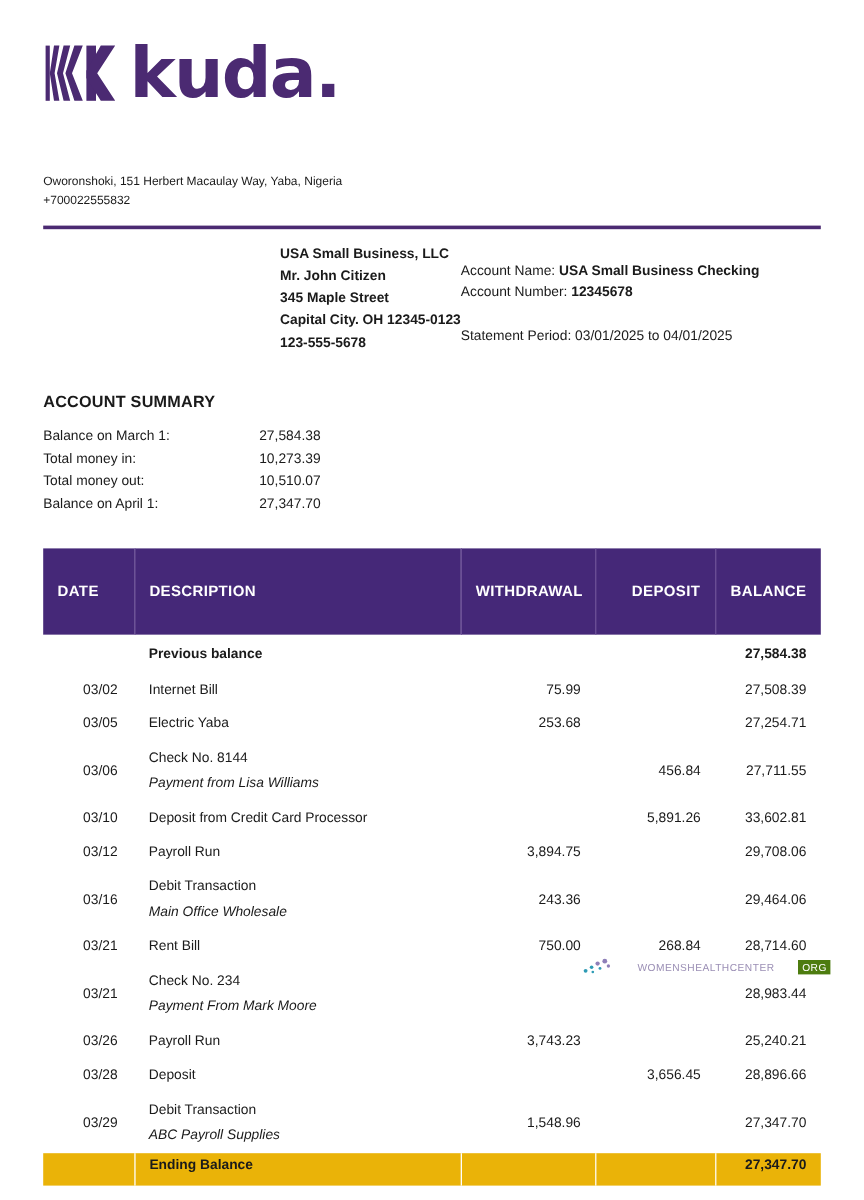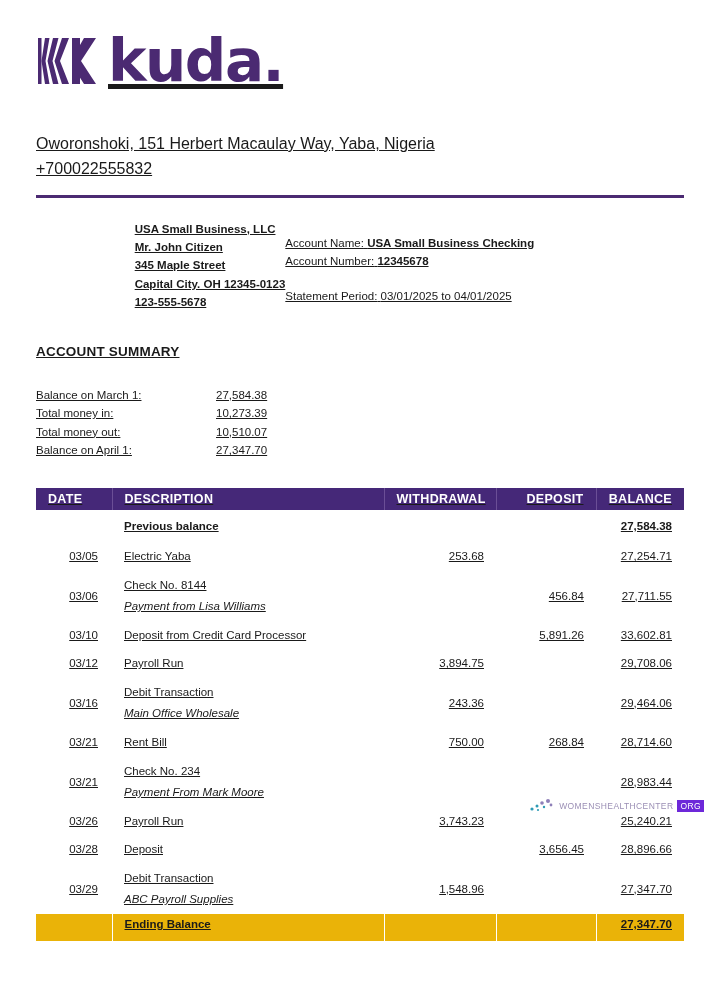--- a/index.html
+++ b/index.html
@@ -12,59 +12,58 @@
     color: #1a1a1a;
     position: relative;
     overflow: hidden;
   }
 
   .page {
     width: 720px;
     height: 826px;
     padding: 0 36px;
     position: relative;
-    text-decoration: underline;
   }
 
   
   .logo-block {
     padding-top: 30px;
     display: flex;
     align-items: center;
     gap: 10px;
   }
   .logo-mark { display: block; }
   .logo-word {
     font-size: 58px;
     font-weight: bold;
     color: #4B2A72;
     letter-spacing: -1.5px;
     line-height: 1;
     font-family: "DejaVu Sans", sans-serif;
   }
 
   .bank-address {
-    margin-top: 40px;
-    font-size: 16px;
+    margin-top: 52px;
+    font-size: 10px;
     line-height: 1.55;
     color: #1a1a1a;
   }
 
   .rule {
     margin-top: 13px;
     height: 3px;
     background: #4B2A72;
     width: 100%;
   }
 
   
   .parties {
-    margin-top: 22px;
+    margin-top: 12px;
     display: flex;
-    justify-content: center;
+    justify-content: flex-end;
   }
   .party-left {
     font-size: 11.5px;
     font-weight: bold;
     line-height: 1.6;
   }
   .party-right {
     width: 300px;
     font-size: 11.5px;
     line-height: 1.6;
@@ -74,42 +73,42 @@
   .period { margin-top: 17px; }
 
   
   .summary-title {
     margin-top: 32px;
     font-size: 13.5px;
     font-weight: bold;
     letter-spacing: 0.2px;
   }
   .summary-table {
-    margin-top: 27px;
+    margin-top: 13px;
     font-size: 11.5px;
     line-height: 1.62;
   }
   .summary-row { display: flex; }
   .summary-label { width: 180px; }
   .summary-value { width: 120px; }
 
   
   .txn-table {
     margin-top: 28px;
     width: 648px;
     border-collapse: collapse;
     table-layout: fixed;
   }
   .txn-table th {
     background: #452878;
     color: #ffffff;
     font-size: 12.5px;
     font-weight: bold;
     letter-spacing: 0.3px;
-    padding: 4px 12px;
+    padding: 29px 12px;
     text-align: left;
     border-left: 1px solid #6b4f96;
   }
   .txn-table th:first-child { border-left: none; }
   .txn-table th.num { text-align: right; }
 
   col.c-date { width: 76px; }
   col.c-desc { width: 272px; }
   col.c-wd   { width: 112px; }
   col.c-dep  { width: 100px; }
@@ -140,38 +139,38 @@
     font-weight: bold;
     padding-top: 4px;
     padding-bottom: 11px;
     border-left: 1px solid #ffffff;
   }
   tr.ending td:first-child { border-left: none; }
 
   
   .watermark {
     position: absolute;
-    right: 16px;
+    right: 28px;
     bottom: 12px;
     display: flex;
     align-items: center;
-    gap: 4px;
+    gap: 20px;
   }
   .wm-dots { display: block; }
   .wm-text {
     font-size: 8.5px;
     letter-spacing: 0.4px;
     color: #9b8fb5;
     font-family: "Liberation Sans", sans-serif;
   }
   .wm-org {
     font-size: 8.5px;
     letter-spacing: 0.4px;
     color: #ffffff;
-    background: #6d28d9;
+    background: #4d7c0f;
     padding: 1px 3px;
   }
 </style>
 </head>
 <body>
 
 <div class="page">
 
   <div class="logo-block">
     <svg class="logo-mark" width="62" height="62" viewBox="0 0 62 62">
@@ -260,20 +259,29 @@
         <tr class="previous">
           <td class="date"></td>
           <td>
             <span class="desc-main">Previous balance</span>
           </td>
           <td class="num"></td>
           <td class="num"></td>
           <td class="bal">27,584.38</td>
         </tr>
         <tr>
+          <td class="date">03/02</td>
+          <td>
+            <span class="desc-main">Internet Bill</span>
+          </td>
+          <td class="num">75.99</td>
+          <td class="num"></td>
+          <td class="bal">27,508.39</td>
+        </tr>
+        <tr>
           <td class="date">03/05</td>
           <td>
             <span class="desc-main">Electric Yaba</span>
           </td>
           <td class="num">253.68</td>
           <td class="num"></td>
           <td class="bal">27,254.71</td>
         </tr>
         <tr class="two-line">
           <td class="date">03/06</td>

